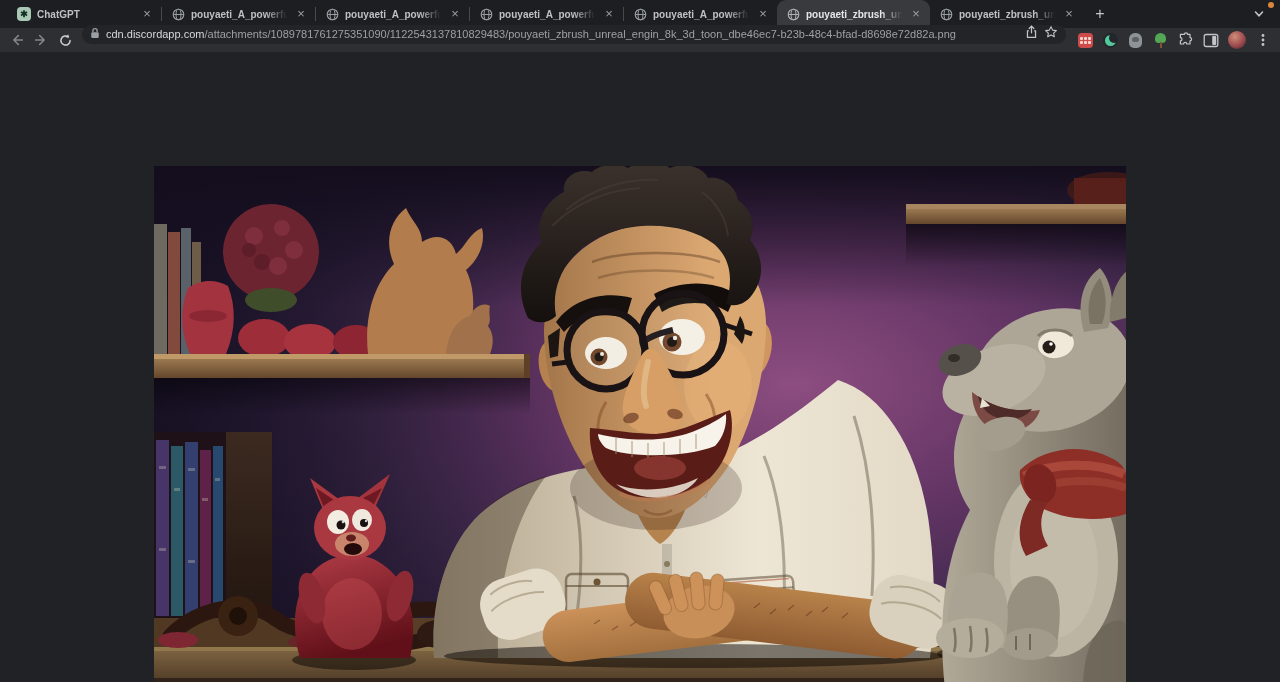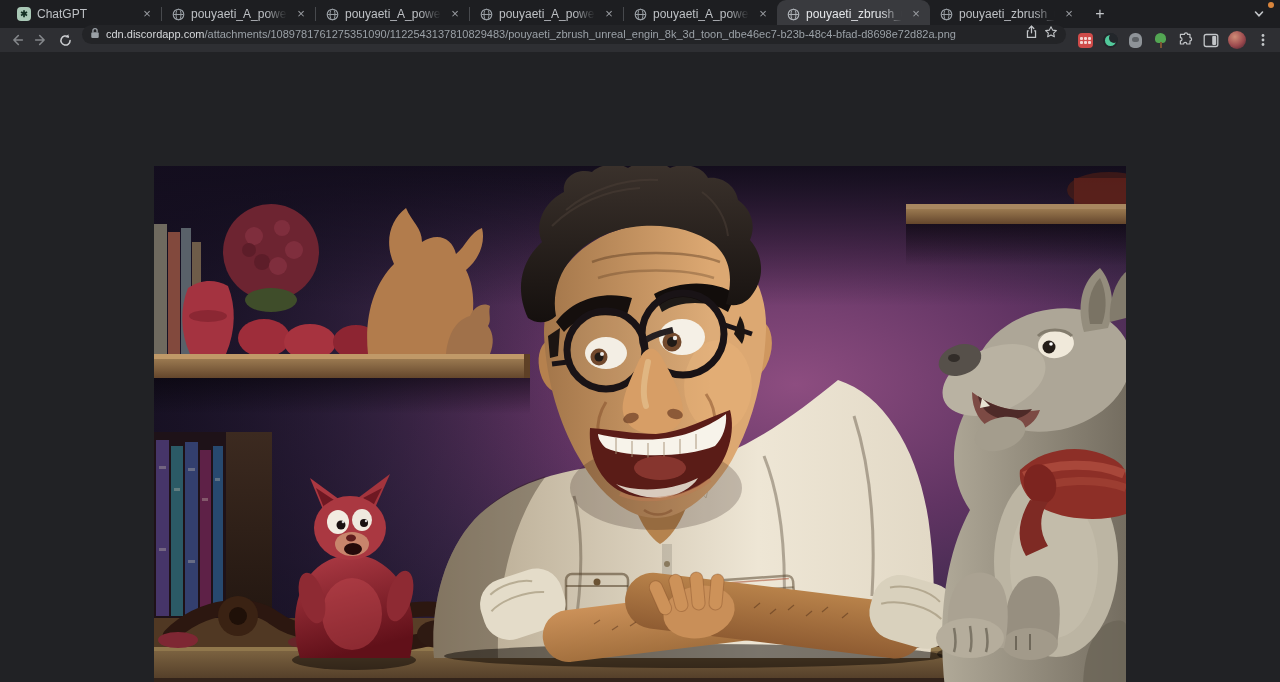--- a/index.html
+++ b/index.html
@@ -5,23 +5,23 @@
   html,body{margin:0;padding:0;width:1280px;height:682px;overflow:hidden;
     background:#212225;font-family:"Liberation Sans",sans-serif;
     -webkit-font-smoothing:antialiased;}
   .browser{position:absolute;inset:0;}
   
   .tabstrip{position:absolute;top:0;left:0;right:0;height:28px;background:#1d1e21;
     display:flex;align-items:stretch;padding-left:8px;}
   .tab{width:153px;min-width:0;display:flex;align-items:center;gap:6px;
     padding:0 6px 0 9px;box-sizing:border-box;cursor:default;position:relative;}
   .tab.active{background:#393a3e;border-radius:9px 9px 0 0;}
-  .tab-title{flex:1;min-width:0;font-size:12px;color:#bdc0c4;white-space:nowrap;
+  .tab-title{flex:1;min-width:0;font-size:10px;color:#bdc0c4;white-space:nowrap;
     overflow:hidden;-webkit-mask-image:linear-gradient(90deg,#000 78%,transparent);
-    mask-image:linear-gradient(90deg,#000 78%,transparent);}
+    mask-image:linear-gradient(90deg,#000 78%,transparent);font-weight:bold;}
   .tab.active .tab-title{color:#e4e6e9;}
   .tab-close{width:16px;height:16px;line-height:15px;text-align:center;border-radius:8px;
     color:#9b9ea3;font-size:13px;flex:none;}
   .fav{width:14px;height:14px;flex:none;display:flex;align-items:center;justify-content:center;}
   .fav-chatgpt{background:#a9c8b6;border-radius:4px;color:#143024;font-size:9px;
     font-weight:bold;line-height:14px;text-align:center;}
   .tabsep{width:1px;height:14px;background:#47494d;align-self:center;flex:none;}
   .newtab{width:26px;height:26px;margin:1px 0 0 4px;border-radius:13px;color:#c3c6c9;
     font-size:16px;line-height:25px;text-align:center;flex:none;}
   .tab-chevron{position:absolute;right:14px;top:7px;}

